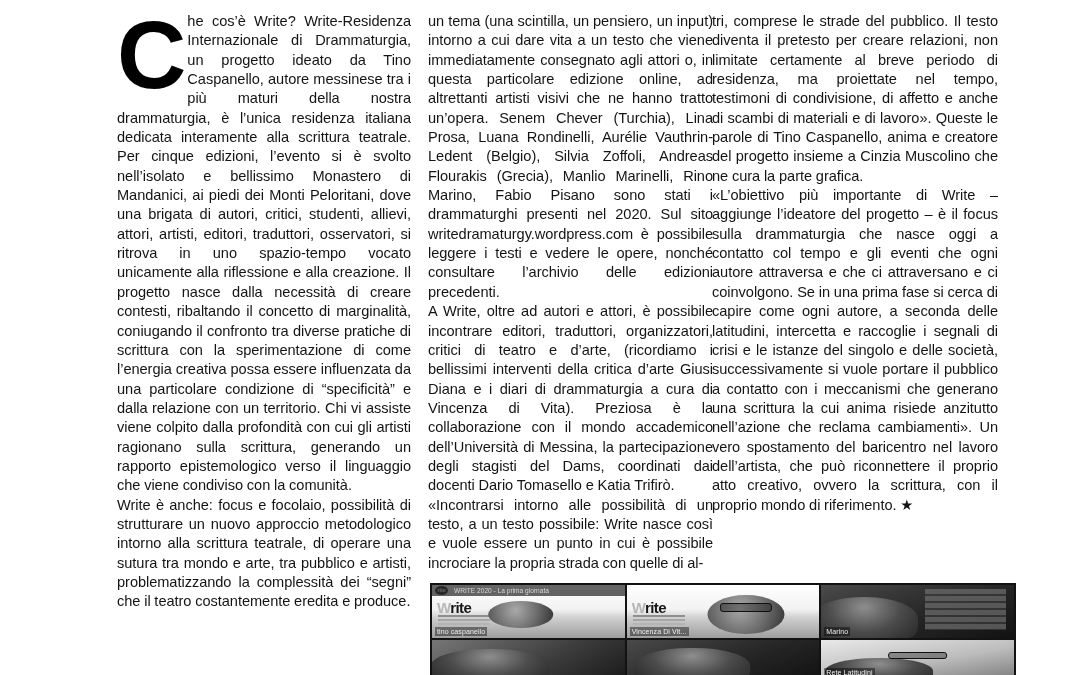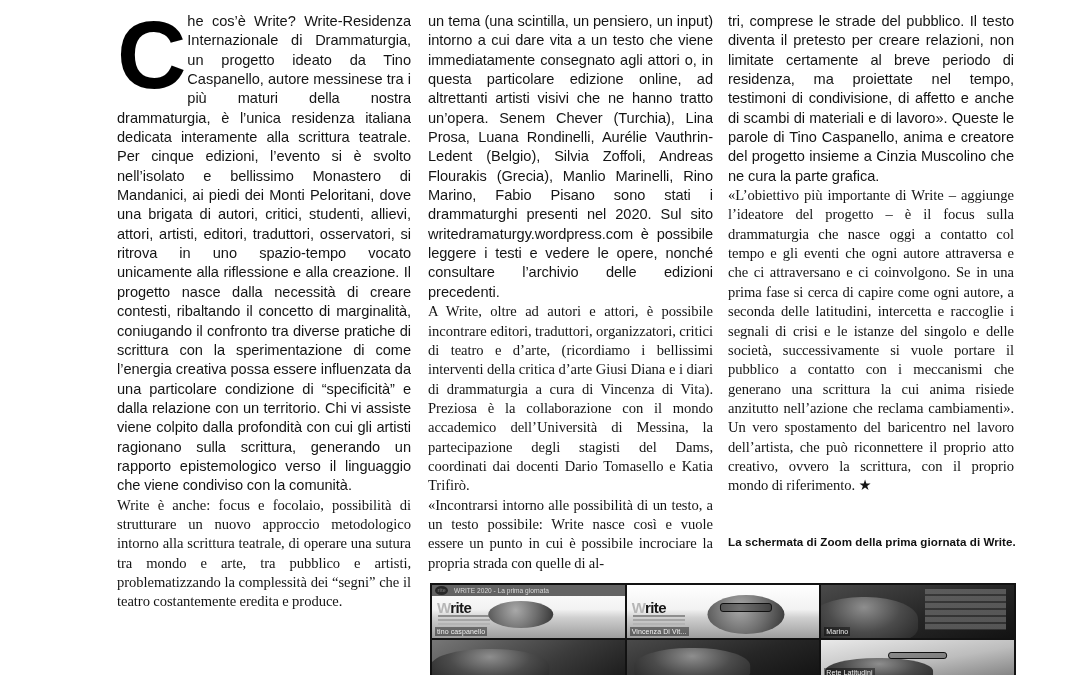--- a/index.html
+++ b/index.html
@@ -26,35 +26,35 @@
   
   .column {
     position: absolute;
     top: 12px;
     width: 294px;
     height: 663px;
     overflow: hidden;
   }
   #col-1 { left: 117px; width: 294px; }
   #col-2 { left: 428px; width: 285px; }
-  #col-3 { left: 728px; width: 286px; }
+  #col-3 { left: 712px; width: 286px; }
 
   .para {
     margin: 0;
     font-size: 14.6px;
     line-height: 19.35px;
     text-align: justify;
     text-justify: inter-word;
     letter-spacing: -0.05px;
     word-spacing: -0.2px;
     color: #141414;
     -webkit-hyphens: none;
     hyphens: none;
   }
-  .para + .para { margin-top: 0; font-family: Liberation Serif, serif; }
+  .para + .para { margin-top: 0; }
 
   
   .dropcap {
     float: left;
     font-family: "Liberation Sans", sans-serif;
     font-weight: 700;
     font-size: 96px;
     line-height: 0.82;
     margin: 4px 4px 0 0;
     padding: 0;
@@ -229,21 +229,20 @@
     <p class="para">un tema (una scintilla, un pensiero, un input) intorno a cui dare vita a un testo che viene immediatamente consegnato agli attori o, in questa particolare edizione online, ad altrettanti artisti visivi che ne hanno tratto un’opera. Senem Chever (Turchia), Lina Prosa, Luana Rondinelli, Aurélie Vauthrin-Ledent (Belgio), Silvia Zoffoli, Andreas Flourakis (Grecia), Manlio Marinelli, Rino Marino, Fabio Pisano sono stati i drammaturghi presenti nel 2020. Sul sito writedramaturgy.wordpress.com è possibile leggere i testi e vedere le opere, nonché consultare l’archivio delle edizioni precedenti.</p>
     <p class="para">A Write, oltre ad autori e attori, è possibile incontrare editori, traduttori, organizzatori, critici di teatro e d’arte, (ricordiamo i bellissimi interventi della critica d’arte Giusi Diana e i diari di drammaturgia a cura di Vincenza di Vita). Preziosa è la collaborazione con il mondo accademico dell’Università di Messina, la partecipazione degli stagisti del Dams, coordinati dai docenti Dario Tomasello e Katia Trifirò.</p>
     <p class="para">«Incontrarsi intorno alle possibilità di un testo, a un testo possibile: Write nasce così e vuole essere un punto in cui è possibile incrociare la propria strada con quelle di al-</p>
   </div>
 
   <div class="column" id="col-3">
     <p class="para">tri, comprese le strade del pubblico. Il testo diventa il pretesto per creare relazioni, non limitate certamente al breve periodo di residenza, ma proiettate nel tempo, testimoni di condivisione, di affetto e anche di scambi di materiali e di lavoro». Queste le parole di Tino Caspanello, anima e creatore del progetto insieme a Cinzia Muscolino che ne cura la parte grafica.</p>
     <p class="para">«L’obiettivo più importante di Write – aggiunge l’ideatore del progetto – è il focus sulla drammaturgia che nasce oggi a contatto col tempo e gli eventi che ogni autore attraversa e che ci attraversano e ci coinvolgono. Se in una prima fase si cerca di capire come ogni autore, a seconda delle latitudini, intercetta e raccoglie i segnali di crisi e le istanze del singolo e delle società, successivamente si vuole portare il pubblico a contatto con i meccanismi che generano una scrittura la cui anima risiede anzitutto nell’azione che reclama cambiamenti». Un vero spostamento del baricentro nel lavoro dell’artista, che può riconnettere il proprio atto creativo, ovvero la scrittura, con il proprio mondo di riferimento. ★</p>
   </div>
 
-  <div id="caption">La schermata di Zoom della prima giornata di Write.</div>
 
   <div id="zoom-shot">
     <div class="zgrid">
 
       <div class="ztile">
         <div class="poster">
           <div class="logo">rite</div>
           <div class="wmark"><span class="grey">W</span><span>rite</span></div>
           <div class="sub"></div>
         </div>

